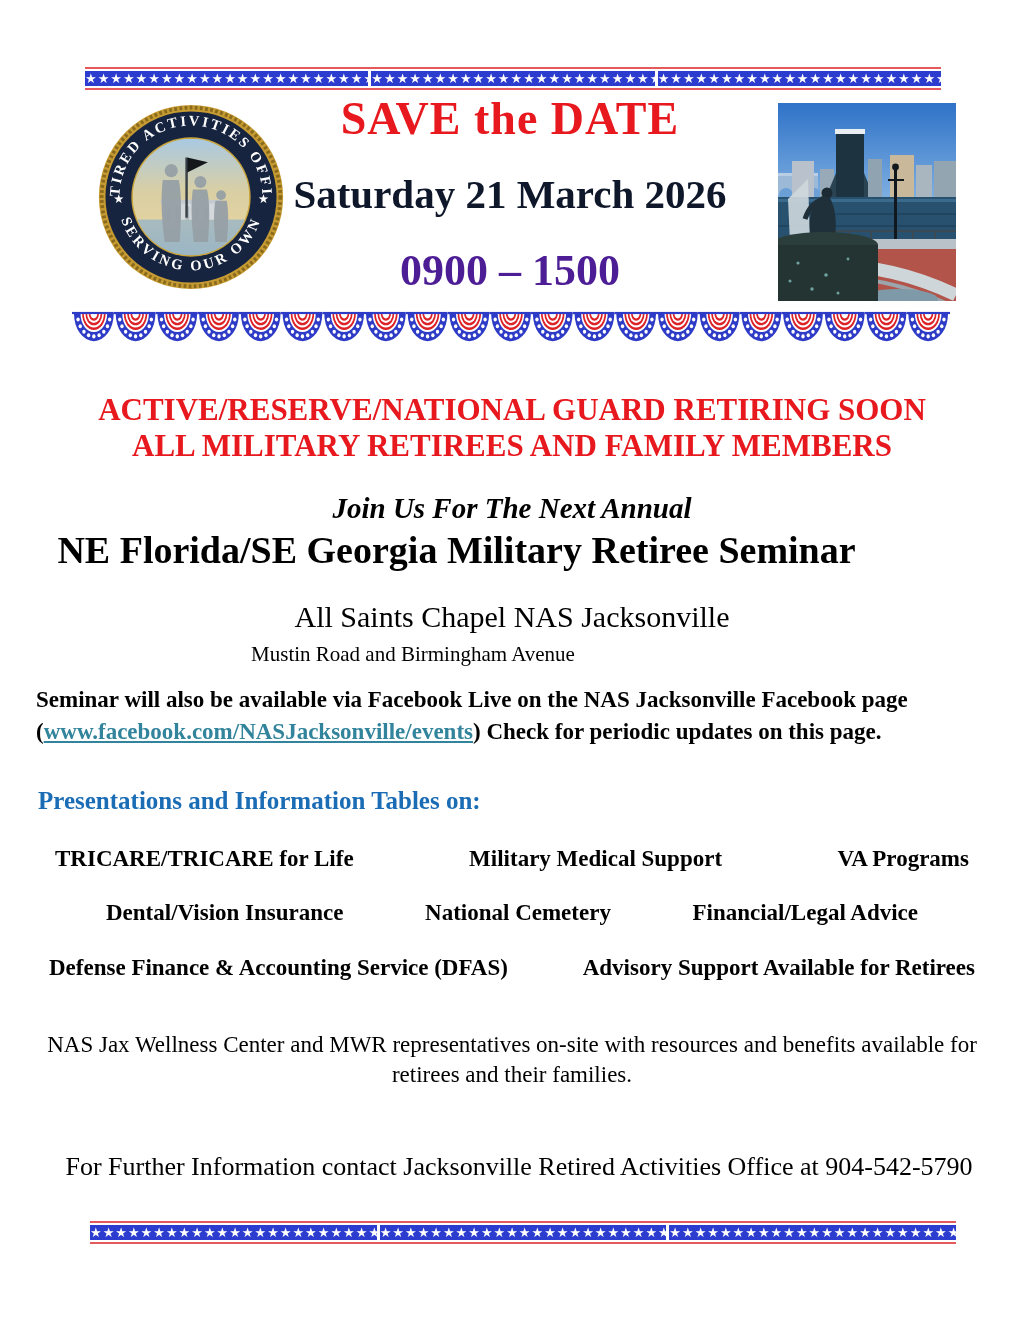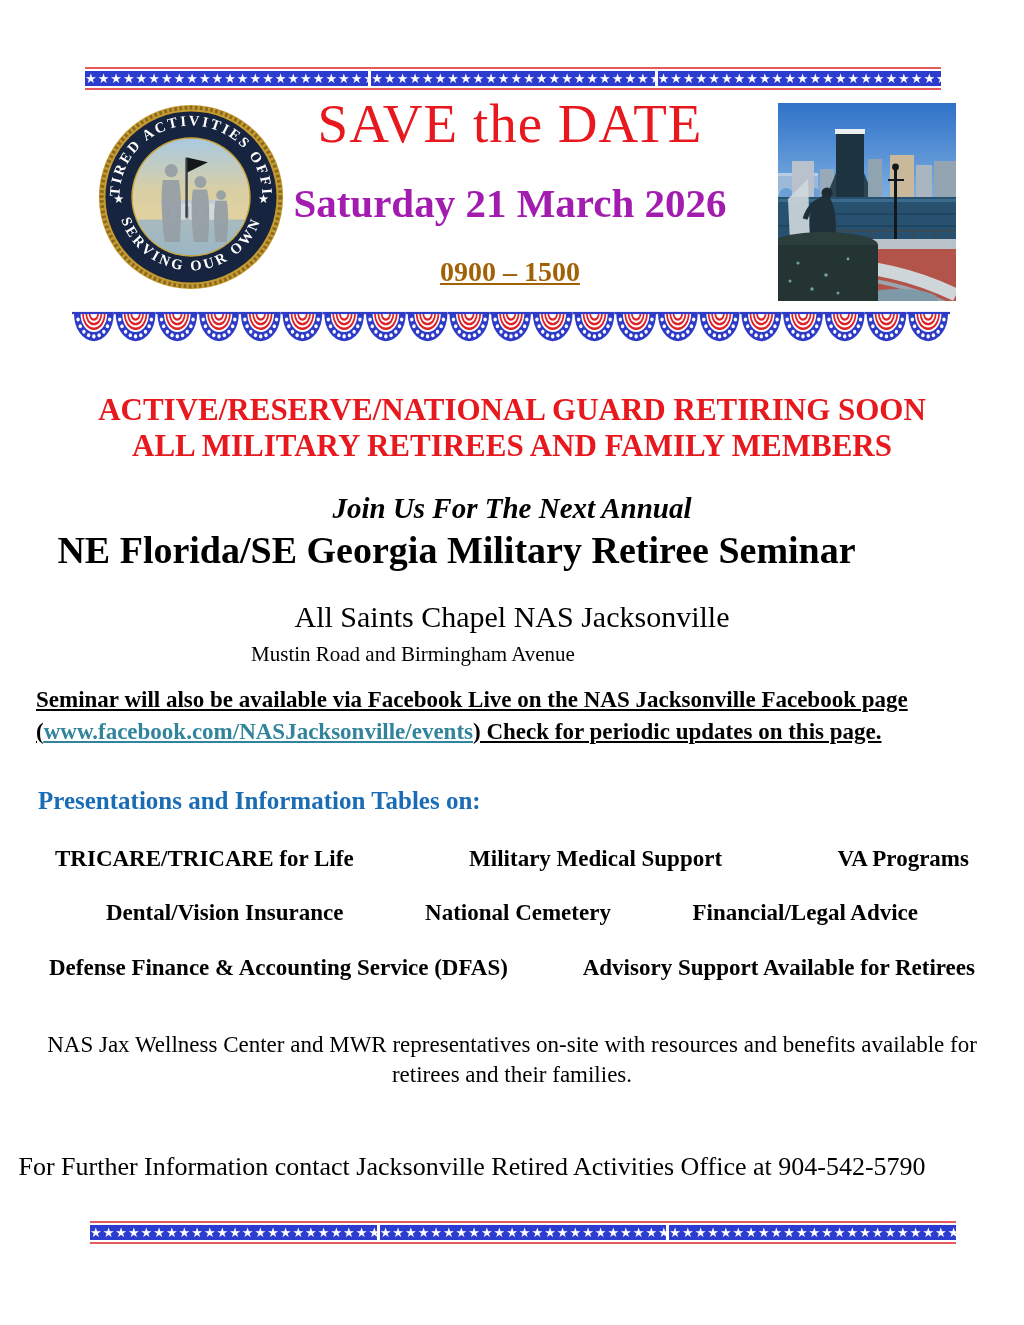--- a/index.html
+++ b/index.html
@@ -14,46 +14,46 @@
   .sb-line { height:2px; background:#e4595c; }
   .sb-mid { display:flex; gap:3px; margin:2px 0; }
   .sb-seg {
     flex:1; background:#2b3cce; color:#fff; height:15px; line-height:15px;
     overflow:hidden; text-align:center; letter-spacing:1px; white-space:nowrap;
     font-size:13px; font-family:"DejaVu Sans", sans-serif;
   }
 
   
   .header-text { left:285px; top:96px; width:450px; text-align:center; }
-  .save-title { font-size:55px; font-weight:normal; color:#e8191e; margin:0; line-height:1.0; letter-spacing:1px; }
-  .date-line  { margin-top:32px; font-size:41px; font-weight:bold; color:#a21caf; line-height:1.0; }
-  .time-line  { margin-top:34px; font-size:28px; font-weight:bold; color:#a16207; line-height:1.0;text-decoration:underline; }
+  .save-title { font-size:46px; font-weight:bold; color:#e8191e; margin:0; line-height:1.0; letter-spacing:1px; }
+  .date-line  { margin-top:32px; font-size:41px; font-weight:bold; color:#0f172a; line-height:1.0; }
+  .time-line  { margin-top:34px; font-size:44px; font-weight:bold; color:#4c1d95; line-height:1.0; }
 
   
   .audience { left:0; top:392px; width:1024px; text-align:center;
               color:#e8191e; font-weight:bold; font-size:31px; line-height:1.17; }
   .kicker   { left:0; top:492px; width:1024px; text-align:center;
               font-style:italic; font-weight:bold; font-size:29px; }
   .event-title { left:0; top:528px; width:913px; text-align:center; font-weight:bold; font-size:38px; }
   .venue    { left:0; top:600px; width:1024px; text-align:center; font-size:30px; }
   .address  { left:0; top:642px; width:826px; text-align:center; font-size:21px; }
 
-  .facebook { left:36px; top:684px; width:952px; font-weight:bold; font-size:23px; line-height:1.38;text-decoration:underline; }
+  .facebook { left:36px; top:684px; width:952px; font-weight:bold; font-size:23px; line-height:1.38; }
   .facebook a { color:#31849b; text-decoration:underline; }
 
   .topics-heading { left:38px; top:787px; width:900px; color:#1a6cb5; font-weight:bold; font-size:25px; }
 
   .topics-row { left:0; width:1024px; display:flex; justify-content:space-between;
                 font-weight:bold; font-size:23px; box-sizing:border-box; }
   .row-1 { top:846px; padding:0 55px; }
   .row-2 { top:900px; padding:0 106px; }
   .row-3 { top:955px; padding:0 49px; }
 
   .wellness { left:32px; top:1030px; width:960px; text-align:center; font-size:23px; line-height:1.3; }
-  .contact  { left:0; top:1152px; width:944px; text-align:center; font-size:26px; }
+  .contact  { left:0; top:1152px; width:944px; text-align:center; font-size:26px;padding-left:47px; }
 </style>
 </head>
 <body>
 
 <div class="abs star-banner" style="left:85px; top:67px; width:856px;">
   <div class="sb-line"></div>
   <div class="sb-mid">
     <div class="sb-seg">★★★★★★★★★★★★★★★★★★★★★★★★★★★★</div>
     <div class="sb-seg">★★★★★★★★★★★★★★★★★★★★★★★★★★★★</div>
     <div class="sb-seg">★★★★★★★★★★★★★★★★★★★★★★★★★★★★</div>

